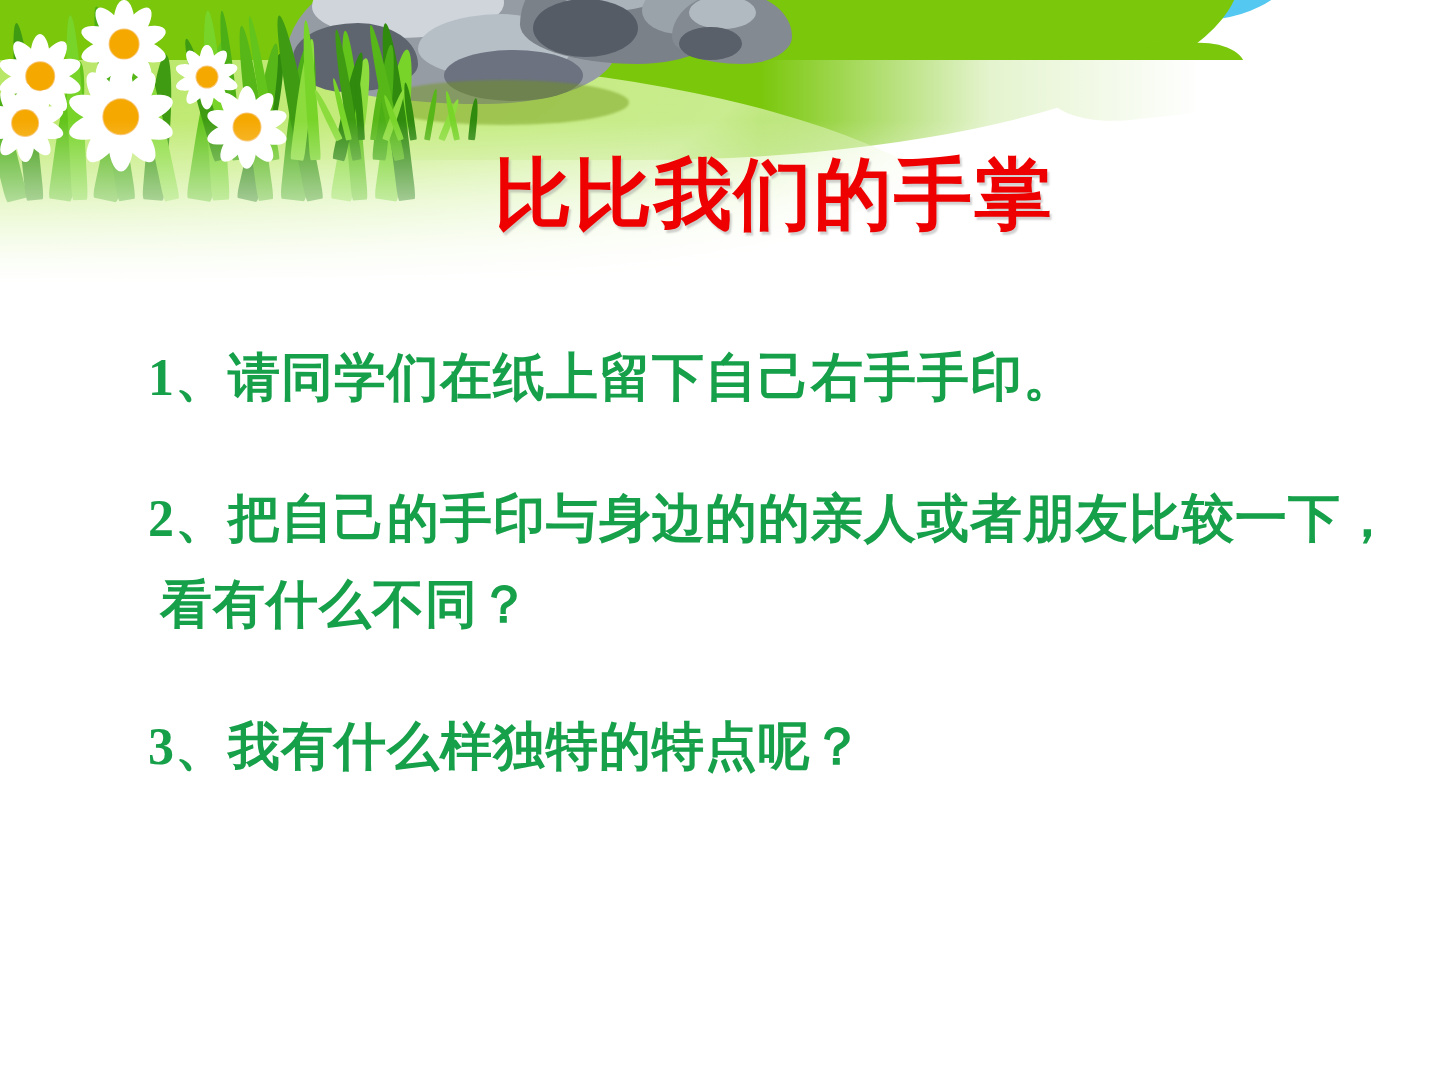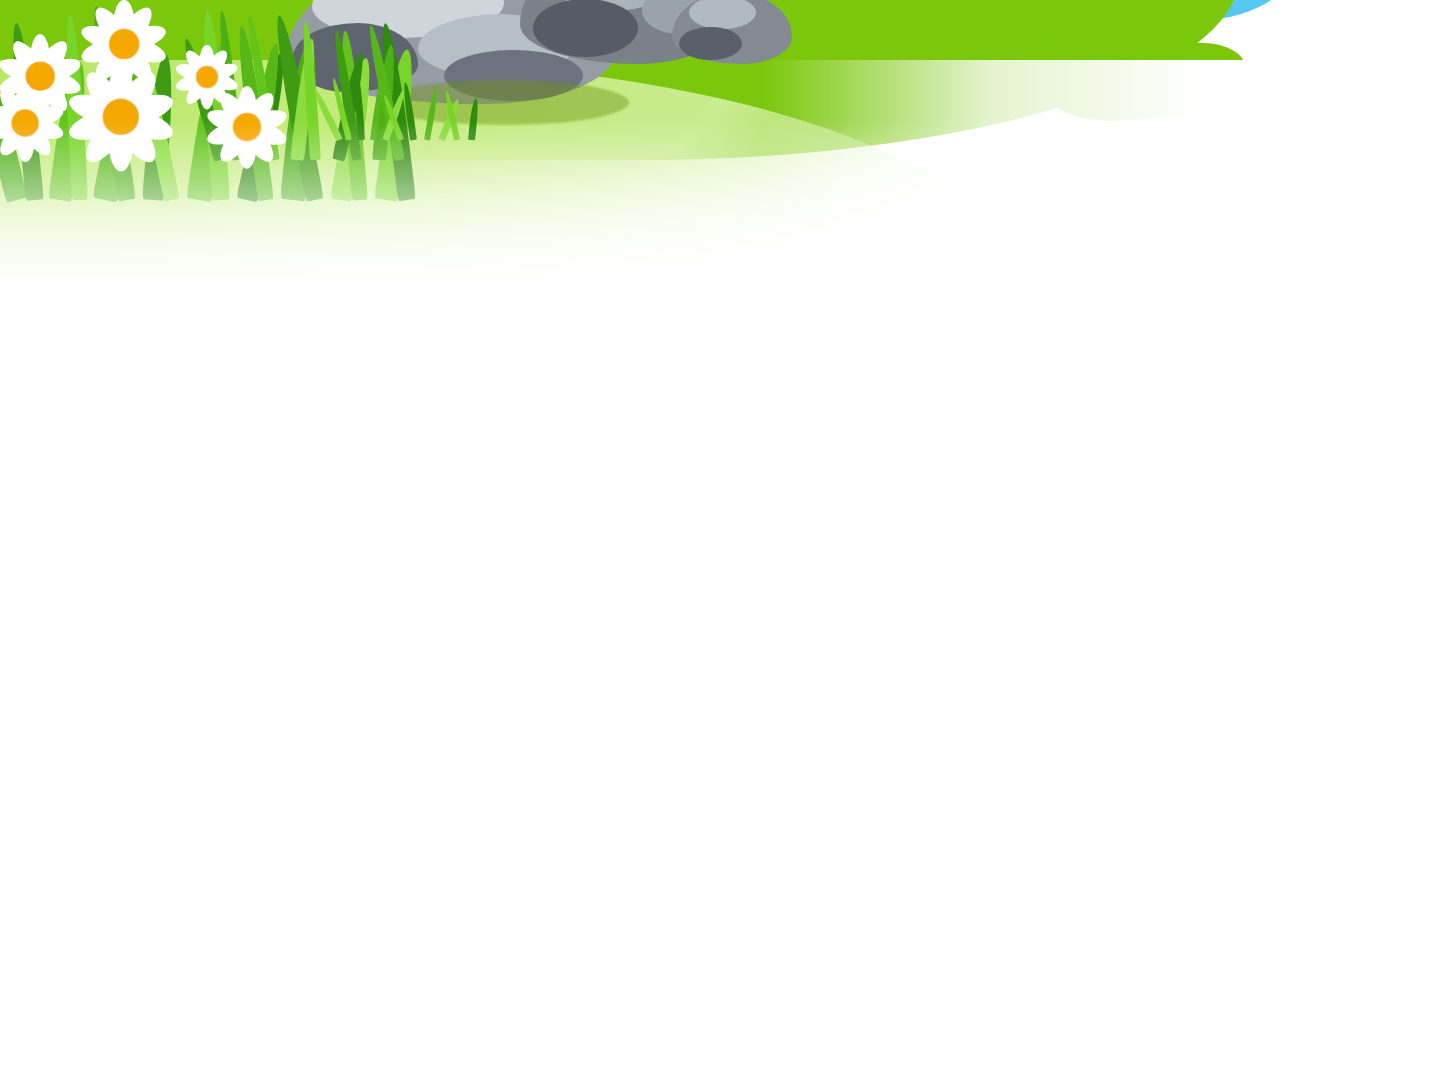--- a/index.html
+++ b/index.html
@@ -341,15 +341,21 @@
         <div class="petal" style="width: 19.8px; height: 41.4px; margin-left: -9.9px; margin-top: -41.4px; transform: rotate(252deg);"></div>
         <div class="petal" style="width: 19.8px; height: 41.4px; margin-left: -9.9px; margin-top: -41.4px; transform: rotate(288deg);"></div>
         <div class="petal" style="width: 19.8px; height: 41.4px; margin-left: -9.9px; margin-top: -41.4px; transform: rotate(324deg);"></div>
         <div class="core" style="width: 27px; height: 27px;"></div>
       </div>
 
     <div class="lawn-fade"></div>
     <div class="lawn-fade-r"></div>
   </div>
 
-
+  <h1 id="title">比比我们的手掌</h1>
+
+  <div id="body-text">
+    <p class="para p1">1、请同学们在纸上留下自己右手手印。</p>
+    <p class="para p2">2、把自己的手印与身边的的亲人或者朋友比较一下，看有什么不同？</p>
+    <p class="para p3">3、我有什么样独特的特点呢？</p>
+  </div>
 
 </div>
 
 </body></html>

